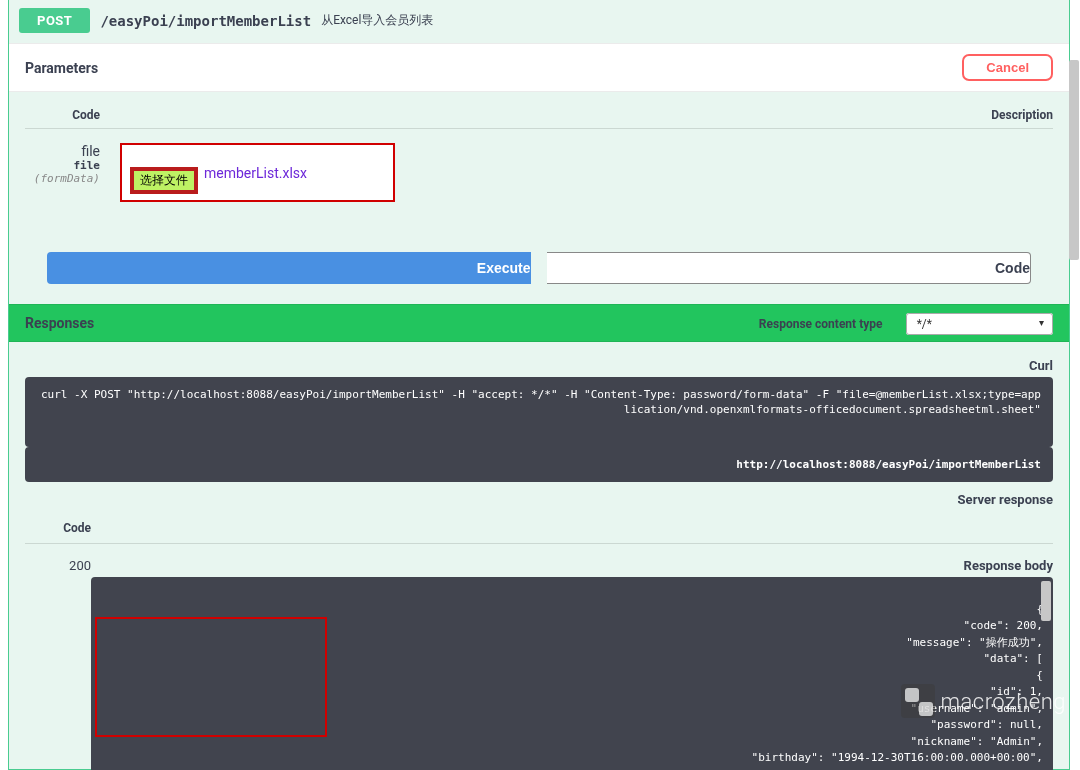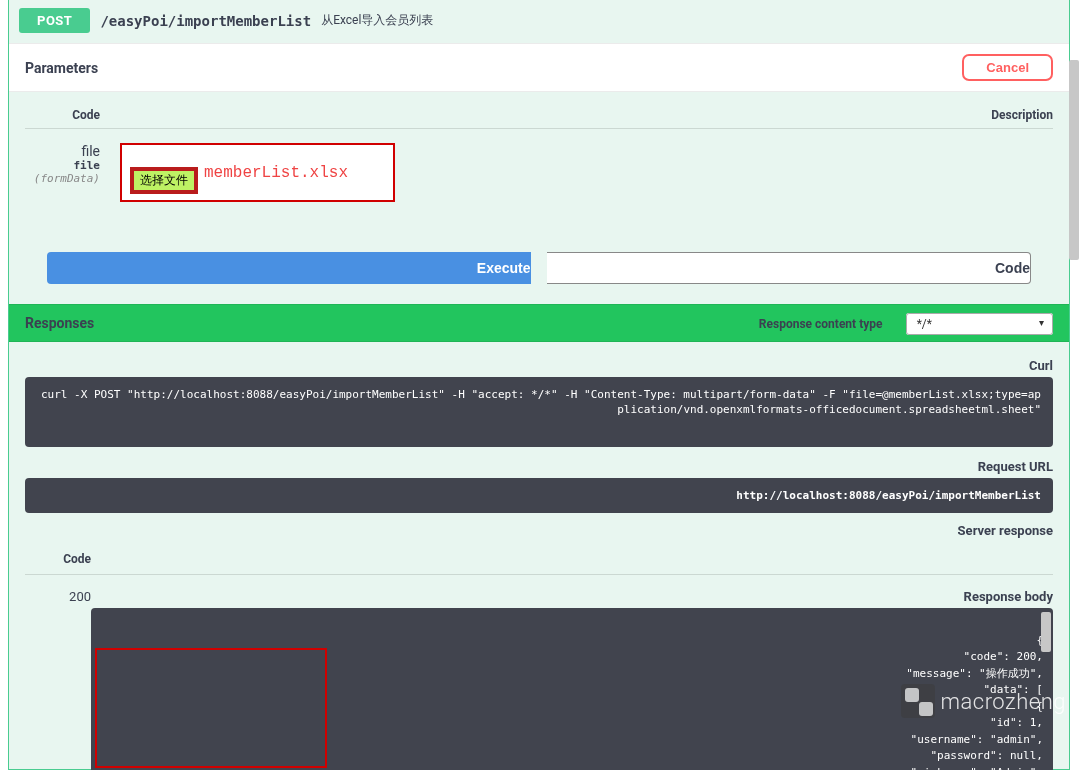--- a/index.html
+++ b/index.html
@@ -101,21 +101,21 @@
     gap: 6px;
   }
   .choose-file-btn {
     border: 4px solid #b91c1c;
     background: #bef264;
     padding: 1px 6px;
     font-size: 12px;
     cursor: pointer;
     margin-top: 16px;
   }
-  .filename { font-size: 16px; color: #ef4444; font-family: Liberation Mono, monospace; }
+  .filename { font-size: 14px; color: #6d28d9; }
   .exec-row {
     display: flex;
     gap: 16px;
     margin: 44px 22px 4px 22px;
   }
   .execute-btn {
     flex: 1;
     background: #4990e2;
     color: #fff;
     font-weight: 700;
@@ -290,23 +290,22 @@
       <span class="rct-label">Response content type</span>
       <span class="rct-select">
         <span>*/*</span>
         <span style="position:absolute;right:8px;top:3px;font-size:10px;">▾</span>
       </span>
     </span>
   </div>
 
   <div class="responses-body">
     <div class="sec-label">Curl</div>
-    <div class="dark-block curl">curl -X POST "http://localhost:8088/easyPoi/importMemberList" -H "accept: */*" -H "Content-Type: multipart/form-data" -F "file=@memberList.xlsx;type=application/vnd.openxmlformats-officedocument.spreadsheetml.sheet"</div>
-
-    <div class="sec-label" style="margin-top:12px;">Request URL</div>
+    <div class="dark-block curl">curl -X POST "http://localhost:8088/easyPoi/importMemberList" -H "accept: */*" -H "Content-Type: password/form-data" -F "file=@memberList.xlsx;type=application/vnd.openxmlformats-officedocument.spreadsheetml.sheet"</div>
+
     <div class="dark-block reqb">http://localhost:8088/easyPoi/importMemberList</div>
 
     <div class="sec-label" style="margin-top:10px;">Server response</div>
 
     <div class="resp-cols">
       <div class="rcol-code">Code</div>
     </div>
 
     <div class="resp-row">
       <div class="resp-code-v">200</div>

